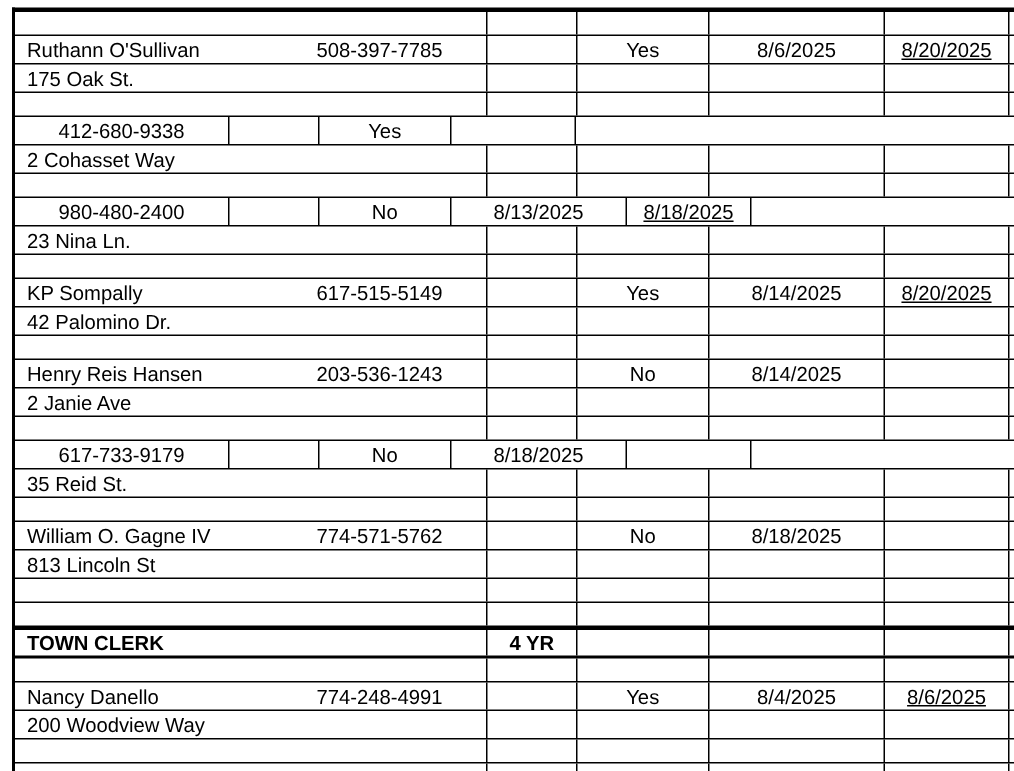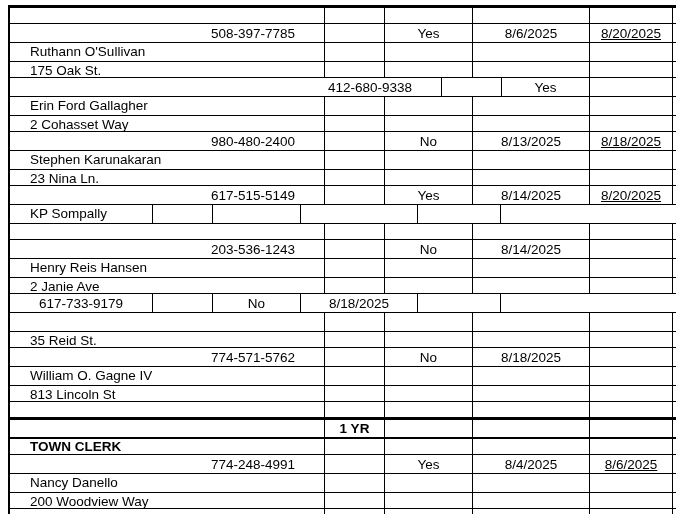--- a/index.html
+++ b/index.html
@@ -14,21 +14,21 @@
   }
   .row{display:flex;flex:0 0 auto;border-bottom:1.5px solid #000;box-sizing:border-box;}
   .row.blank{height:16px;}
   .row.person,.row.address{height:19px;}
   .row.section{height:21px;font-weight:700;border-top:2px solid #000;border-bottom:2.5px solid #000;}
   .row.fill{flex:1 1 auto;border-bottom:none;}
   .cell{
     box-sizing:border-box;display:flex;align-items:center;justify-content:center;
     white-space:nowrap;overflow:hidden;height:100%;
   }
-  .c-name{flex:1 1 auto;justify-content:flex-start;padding-left:20px;margin-top:18px;}
+  .c-name{flex:1 1 auto;justify-content:flex-start;padding-left:8px;}
   .c-phone{width:142px;flex:0 0 142px;}
   .c-narrow{width:60px;flex:0 0 60px;border-left:1.5px solid #000;}
   .c-resp{width:88px;flex:0 0 88px;border-left:1.5px solid #000;}
   .c-d1{width:117px;flex:0 0 117px;border-left:1.5px solid #000;}
   .c-d2{width:83px;flex:0 0 83px;border-left:1.5px solid #000;text-decoration:underline;}
   .c-stub{width:6px;flex:0 0 6px;border-left:1.5px solid #000;}
 </style>
 </head>
 <body>
 
@@ -63,21 +63,20 @@
     <div class="row blank">
       <div class="cell c-name"></div>
       <div class="cell c-phone"></div>
       <div class="cell c-narrow"></div>
       <div class="cell c-resp"></div>
       <div class="cell c-d1"></div>
       <div class="cell c-d2"></div>
       <div class="cell c-stub"></div>
     </div>
     <div class="row person">
-      <div class="cell c-name">Erin Ford Gallagher</div>
       <div class="cell c-phone">412-680-9338</div>
       <div class="cell c-narrow"></div>
       <div class="cell c-resp">Yes</div>
       <div class="cell c-d2"></div>
       <div class="cell c-stub"></div>
     </div>
     <div class="row address">
       <div class="cell c-name">2 Cohasset Way</div>
       <div class="cell c-phone"></div>
       <div class="cell c-narrow"></div>
@@ -89,21 +88,20 @@
     <div class="row blank">
       <div class="cell c-name"></div>
       <div class="cell c-phone"></div>
       <div class="cell c-narrow"></div>
       <div class="cell c-resp"></div>
       <div class="cell c-d1"></div>
       <div class="cell c-d2"></div>
       <div class="cell c-stub"></div>
     </div>
     <div class="row person">
-      <div class="cell c-name">Stephen Karunakaran</div>
       <div class="cell c-phone">980-480-2400</div>
       <div class="cell c-narrow"></div>
       <div class="cell c-resp">No</div>
       <div class="cell c-d1">8/13/2025</div>
       <div class="cell c-d2">8/18/2025</div>
       <div class="cell c-stub"></div>
     </div>
     <div class="row address">
       <div class="cell c-name">23 Nina Ln.</div>
       <div class="cell c-phone"></div>
@@ -125,20 +123,21 @@
     <div class="row person">
       <div class="cell c-name">KP Sompally</div>
       <div class="cell c-phone">617-515-5149</div>
       <div class="cell c-narrow"></div>
       <div class="cell c-resp">Yes</div>
       <div class="cell c-d1">8/14/2025</div>
       <div class="cell c-d2">8/20/2025</div>
       <div class="cell c-stub"></div>
     </div>
     <div class="row address">
+      <div class="cell c-name">42 Palomino Dr.</div>
       <div class="cell c-phone"></div>
       <div class="cell c-narrow"></div>
       <div class="cell c-resp"></div>
       <div class="cell c-d1"></div>
       <div class="cell c-d2"></div>
       <div class="cell c-stub"></div>
     </div>
     <div class="row blank">
       <div class="cell c-name"></div>
       <div class="cell c-phone"></div>
@@ -232,21 +231,21 @@
       <div class="cell c-name"></div>
       <div class="cell c-phone"></div>
       <div class="cell c-narrow"></div>
       <div class="cell c-resp"></div>
       <div class="cell c-d1"></div>
       <div class="cell c-d2"></div>
       <div class="cell c-stub"></div>
     </div>
     <div class="row section">
       <div class="cell c-name">TOWN CLERK</div>
-      <div class="cell c-narrow">1 YR</div>
+      <div class="cell c-narrow">4 YR</div>
       <div class="cell c-resp"></div>
       <div class="cell c-d1"></div>
       <div class="cell c-d2"></div>
       <div class="cell c-stub"></div>
     </div>
     <div class="row blank">
       <div class="cell c-name"></div>
       <div class="cell c-phone"></div>
       <div class="cell c-narrow"></div>
       <div class="cell c-resp"></div>

